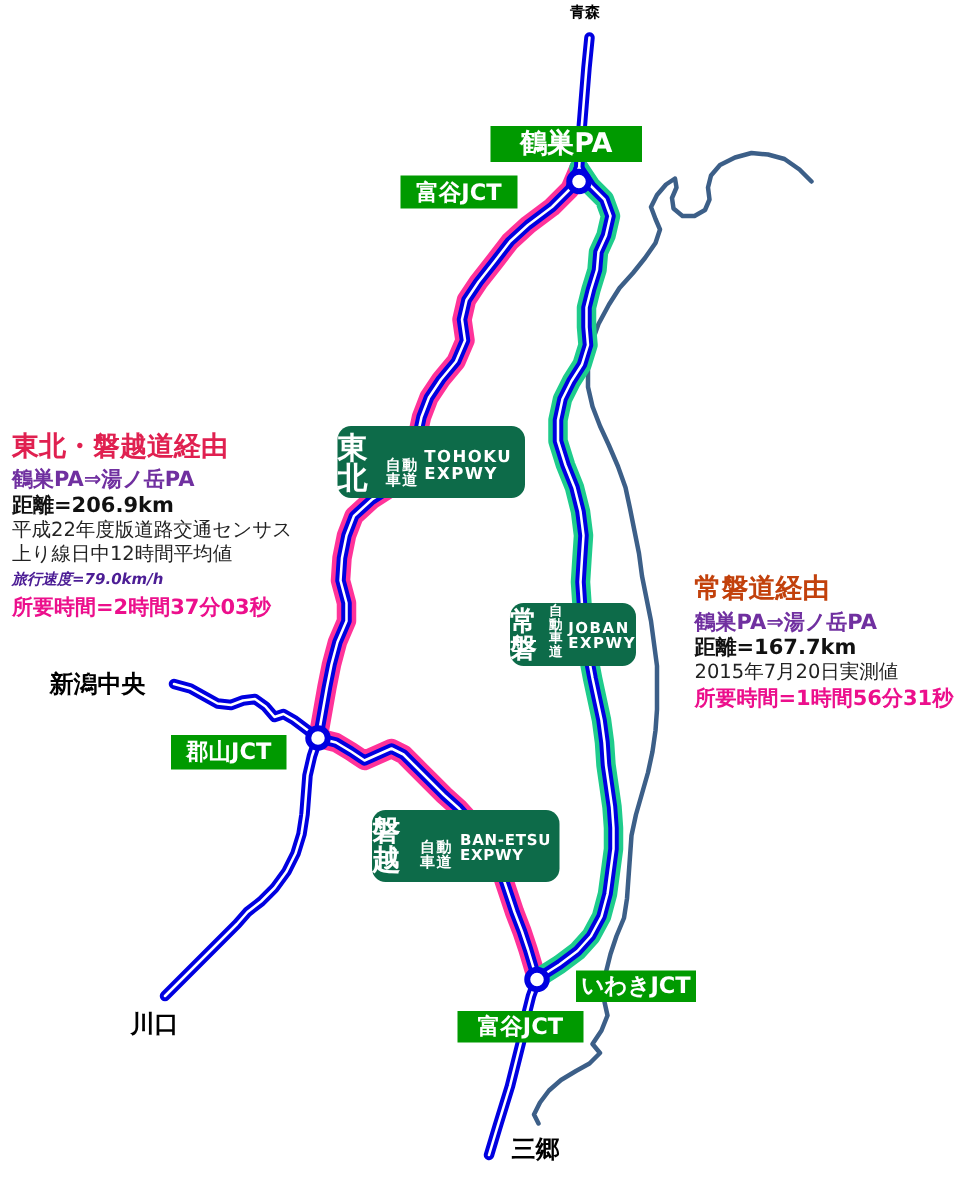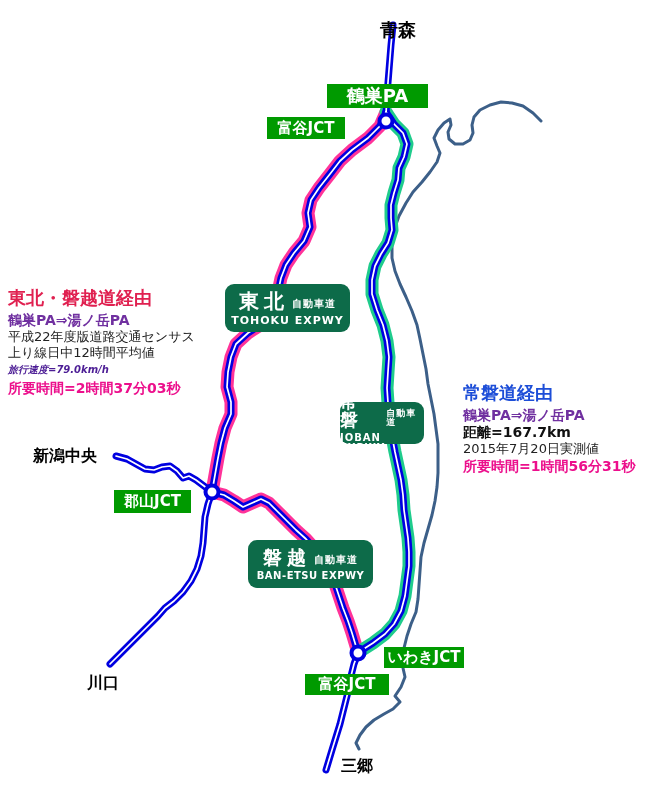--- a/index.html
+++ b/index.html
@@ -3,37 +3,37 @@
 <meta charset="utf-8">
 <style>
   html,body{margin:0;padding:0;background:#fff;}
   .stage{position:relative;width:653px;height:788px;background:#fff;overflow:hidden;
          font-family:"DejaVu Sans",sans-serif;}
   .stage svg{position:absolute;left:0;top:0;}
   .city{position:absolute;color:#000;font-weight:bold;font-size:16px;white-space:nowrap;z-index:3;}
   .sta{position:absolute;background:#009a00;color:#fff;font-weight:bold;display:flex;
        align-items:center;justify-content:center;white-space:nowrap;z-index:4;line-height:1;}
   .shield{position:absolute;background:#0d6b49;border-radius:9px;color:#fff;display:flex;
-          flex-direction:column;align-items:center;justify-content:center;line-height:1;z-index:4;}
+          flex-direction:row;align-items:center;justify-content:center;line-height:1;z-index:4;}
   .shield .top{display:flex;align-items:flex-end;}
   .shield .kanji{font-weight:bold;letter-spacing:5px;}
   .shield .suffix{font-weight:bold;margin-left:3px;letter-spacing:1px;}
   .shield .romaji{font-weight:bold;letter-spacing:1px;margin-top:4px;}
   .shield-tohoku .kanji{font-size:20px;}  .shield-tohoku .suffix{font-size:10px;padding-bottom:2px;}  .shield-tohoku .romaji{font-size:11px;}
   .shield-joban  .kanji{font-size:18px;}  .shield-joban  .suffix{font-size:9px;padding-bottom:2px;}   .shield-joban  .romaji{font-size:10px;}
   .shield-banetsu .kanji{font-size:19px;} .shield-banetsu .suffix{font-size:10px;padding-bottom:2px;} .shield-banetsu .romaji{font-size:10px;letter-spacing:0.5px;}
   .info{position:absolute;white-space:nowrap;z-index:3;}
   .info .title{font-size:18px;font-weight:bold;line-height:23px;margin-bottom:3px;}
   .info .section{color:#7030a0;font-weight:bold;font-size:14px;line-height:17px;}
   .info .distance{color:#111;font-weight:bold;font-size:14px;line-height:17px;}
   .info .note{color:#222;font-size:13px;line-height:16px;}
   .info .speed{color:#4c1d95;font-weight:bold;font-style:italic;font-size:10px;line-height:18px;}
   .info .duration{color:#ec0f8c;font-weight:bold;font-size:14px;line-height:18px;}
   .info-left  .title{color:#e02050;}
-  .info-right .title{color:#1d4ed8;}
+  .info-right .title{color:#c2410c;}
 </style>
 </head>
 <body>
 
 <div class="stage">
 
   <svg width="653" height="788" viewBox="0 0 653 788">
     <defs>
       <path id="r-aomori" d="M393,25 L391,45 389,70 387,95 386,114"></path>
       <path id="r-niigata" d="M116,456 L127,459 136,464 145,469 154,470 162,467 170,466 177,471 183,478 189,476 196,480 204,486 212,492"></path>
@@ -67,21 +67,21 @@
       <use href="#r-tohoku" stroke="#ffffff" stroke-width="1.7"></use>
       <use href="#r-banetsu" stroke="#ffffff" stroke-width="1.7"></use>
       <use href="#r-joban" stroke="#ffffff" stroke-width="1.7"></use>
     </g>
 
     <circle cx="386" cy="121" r="6.5" fill="#ffffff" stroke="#0000e0" stroke-width="4"></circle>
     <circle cx="212" cy="492" r="6.5" fill="#ffffff" stroke="#0000e0" stroke-width="4"></circle>
     <circle cx="358" cy="653" r="6.5" fill="#ffffff" stroke="#0000e0" stroke-width="4"></circle>
   </svg>
 
-  <div class="city" style="left:380px;top:18px;font-size:18px;">青森</div>
+  <div class="city" style="left:380px;top:1px;font-size:10px;">青森</div>
   <div class="city" style="left:33px;top:446px;">新潟中央</div>
   <div class="city" style="left:87px;top:673px;">川口</div>
   <div class="city" style="left:341px;top:756px;">三郷</div>
 
   <div class="sta" style="left:327px;top:84px;width:101px;height:24px;font-size:18px;">鶴巣PA</div>
   <div class="sta" style="left:267px;top:117px;width:78px;height:22px;font-size:15px;">富谷JCT</div>
   <div class="sta" style="left:114px;top:490px;width:77px;height:23px;font-size:15px;">郡山JCT</div>
   <div class="sta" style="left:384px;top:647px;width:80px;height:21px;font-size:15px;">いわきJCT</div>
   <div class="sta" style="left:305px;top:674px;width:84px;height:21px;font-size:15px;">富谷JCT</div>
 
@@ -105,20 +105,21 @@
     <div class="top">
       <span class="kanji">磐越</span>
       <span class="suffix">自動車道</span>
     </div>
     <div class="romaji">BAN-ETSU EXPWY</div>
   </div>
 
   <div class="info info-left" style="left:8px;top:286px;">
     <div class="title">東北・磐越道経由</div>
     <div class="section">鶴巣PA⇒湯ノ岳PA</div>
+    <div class="distance">距離=206.9km</div>
     <div class="note">平成22年度版道路交通センサス</div>
     <div class="note">上り線日中12時間平均値</div>
     <div class="speed">旅行速度=79.0km/h</div>
     <div class="duration">所要時間=2時間37分03秒</div>
   </div>
 
   <div class="info info-right" style="left:463px;top:381px;">
     <div class="title">常磐道経由</div>
     <div class="section">鶴巣PA⇒湯ノ岳PA</div>
     <div class="distance">距離=167.7km</div>

